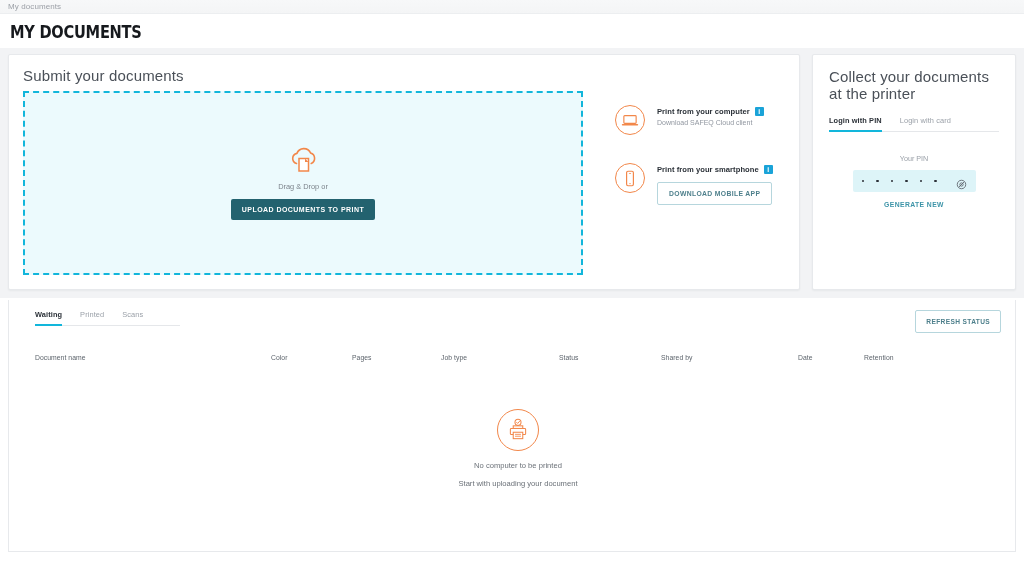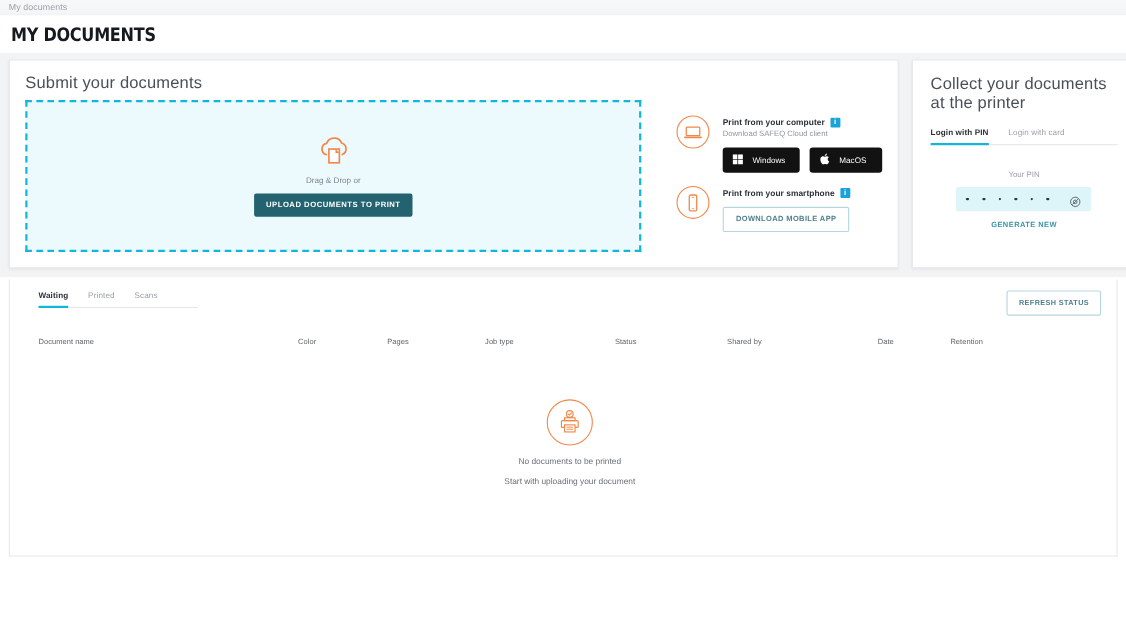--- a/index.html
+++ b/index.html
@@ -61,21 +61,21 @@
   }
 
   
   .submit-card { flex: 1 1 auto; padding: 12px 14px 14px 14px; position: relative; }
   .card-title { font-size: 15px; color: #4a5058; font-weight: 400; letter-spacing: .15px; }
   .upload-label { margin-top: 13px; font-size: 7.4px; color: #565c64; letter-spacing: .1px; }
 
   .submit-inner { display: flex; gap: 0; margin-top: 7px; }
 
   .dropzone {
-    width: 560px; height: 138px;
+    width: 560px; height: 184px;
     background: #ecfafd;
     border: 2px dashed #12b6db;
     display: flex; flex-direction: column;
     align-items: center; justify-content: center;
     gap: 0px;
   }
   .dz-icon { width: 34px; height: 30px; }
   .dz-text { margin-top: 6px; font-size: 7.4px; color: #7d848c; }
   .dz-button {
     margin-top: 8px;
@@ -85,21 +85,21 @@
     font-family: "Liberation Sans", sans-serif;
     font-size: 7px;
     font-weight: 700;
     letter-spacing: .45px;
     padding: 7px 11px;
     border-radius: 2px;
     cursor: pointer;
   }
 
   
-  .opt-col { flex: 1; padding-left: 32px; padding-top: 14px; display: flex; flex-direction: column; gap: 12px; }
+  .opt-col { flex: 1; padding-left: 32px; padding-top: 14px; display: flex; flex-direction: column; gap: 28px; }
   .opt { display: flex; align-items: flex-start; gap: 12px; }
   .opt-circle {
     width: 30px; height: 30px; border-radius: 50%;
     border: 1.4px solid #f2874a;
     display: flex; align-items: center; justify-content: center;
     flex: 0 0 auto;
   }
   .opt-body { padding-top: 2px; }
   .opt-title { font-size: 7.6px; color: #2b3138; font-weight: 700; display: flex; align-items: center; gap: 5px; letter-spacing: .05px; }
   .info-badge {
@@ -230,42 +230,20 @@
                 <rect x="3.5" y="3" width="15" height="9.5" rx="1" fill="none" stroke="#f2874a" stroke-width="1.4"></rect>
                 <rect x="1" y="13.4" width="20" height="1.8" rx=".9" fill="#f2874a"></rect>
               </svg>
             </span>
             <div class="opt-body">
               <div class="opt-title">
                 <span>Print from your computer</span>
                 <span class="info-badge">i</span>
               </div>
               <div class="opt-sub">Download SAFEQ Cloud client</div>
-              <div class="os-row">
-                <button class="os-btn">
-                  <span>
-                    <svg viewBox="0 0 12 12" width="10" height="10">
-                      <rect x="0" y="0.5" width="5.2" height="5.0" fill="#fff"></rect>
-                      <rect x="6.0" y="0.5" width="5.2" height="5.0" fill="#fff"></rect>
-                      <rect x="0" y="6.2" width="5.2" height="5.0" fill="#fff"></rect>
-                      <rect x="6.0" y="6.2" width="5.2" height="5.0" fill="#fff"></rect>
-                    </svg>
-                  </span>
-                  <span>Windows</span>
-                </button>
-                <button class="os-btn">
-                  <span>
-                    <svg viewBox="0 0 12 14" width="10" height="11">
-                      <path d="M9.1 7.4c0-1.6 1.3-2.3 1.35-2.35-.74-1.08-1.88-1.23-2.29-1.25-.97-.1-1.9.57-2.39.57-.49 0-1.25-.56-2.06-.55-1.06.02-2.04.62-2.58 1.56-1.1 1.91-.28 4.74.79 6.29.53.76 1.16 1.61 1.98 1.58.79-.03 1.09-.51 2.05-.51.96 0 1.23.51 2.07.5.86-.02 1.4-.77 1.92-1.53.61-.88.86-1.73.87-1.77-.02-.01-1.67-.64-1.71-2.54z" fill="#fff"></path>
-                      <path d="M7.55 2.78c.43-.52.72-1.25.64-1.98-.62.03-1.37.41-1.81.93-.4.46-.75 1.2-.66 1.91.69.05 1.4-.35 1.83-.86z" fill="#fff"></path>
-                    </svg>
-                  </span>
-                  <span>MacOS</span>
-                </button>
-              </div>
             </div>
           </div>
 
           <div class="opt">
             <span class="opt-circle">
               <svg viewBox="0 0 14 20" width="12" height="17">
                 <rect x="3" y="1.5" width="8" height="17" rx="1.6" fill="none" stroke="#f2874a" stroke-width="1.4"></rect>
                 <rect x="5.6" y="3.6" width="2.8" height=".9" rx=".45" fill="#f2874a"></rect>
                 <circle cx="7" cy="16" r=".8" fill="#f2874a"></circle>
               </svg>
@@ -345,18 +323,18 @@
         <svg viewBox="0 0 30 30" width="26" height="26">
           <circle cx="15" cy="6.2" r="3.5" fill="none" stroke="#f2874a" stroke-width="1.2"></circle>
           <path d="M13.4 6.2 L14.6 7.4 L16.8 5.0" fill="none" stroke="#f2874a" stroke-width="1.1" stroke-linecap="round" stroke-linejoin="round"></path>
           <rect x="9.5" y="10.2" width="11" height="3" fill="none" stroke="#f2874a" stroke-width="1.2"></rect>
           <rect x="6.2" y="13.2" width="17.6" height="7" rx="1" fill="none" stroke="#f2874a" stroke-width="1.2"></rect>
           <rect x="9.5" y="17.6" width="11" height="7.4" fill="#ffffff" stroke="#f2874a" stroke-width="1.2"></rect>
           <line x1="11.6" y1="20.0" x2="18.4" y2="20.0" stroke="#f2874a" stroke-width="1"></line>
           <line x1="11.6" y1="22.2" x2="18.4" y2="22.2" stroke="#f2874a" stroke-width="1"></line>
         </svg>
       </span>
-      <div class="empty-main">No documents to be printed</div>
+      <div class="empty-main">No computer to be printed</div>
       <div class="empty-sub">Start with uploading your document</div>
     </div>
 
   </div>
 </div>
 
 </body></html>

